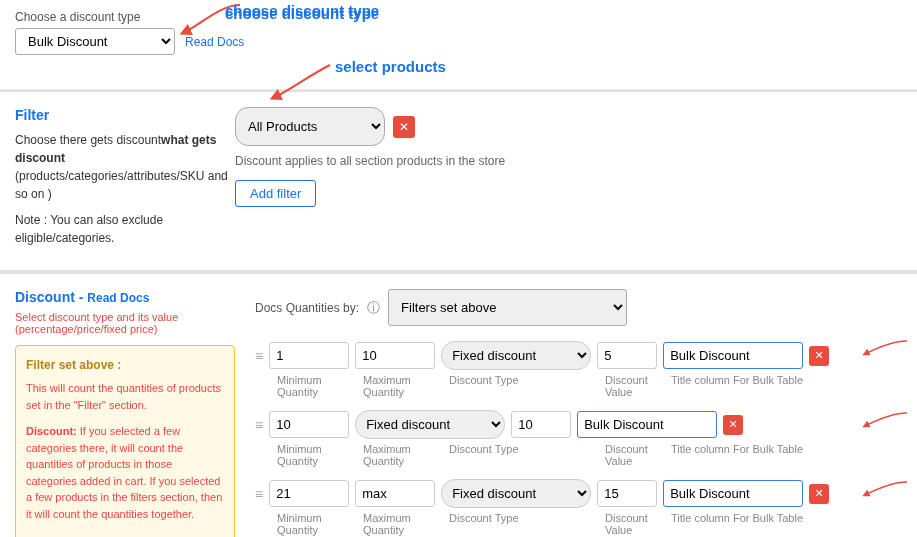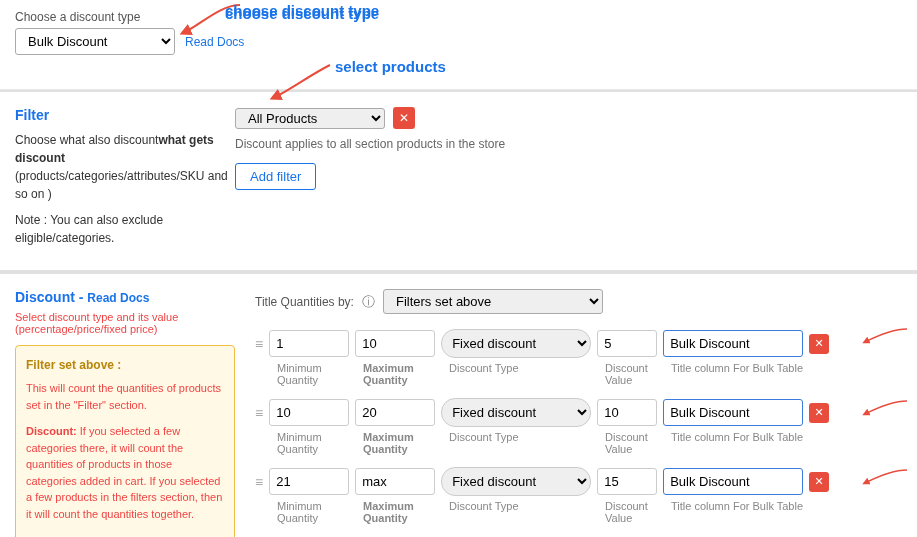--- a/index.html
+++ b/index.html
@@ -55,22 +55,22 @@
       flex: 1;
     }
     .filter-row {
       display: flex;
       align-items: center;
       gap: 8px;
       margin-bottom: 8px;
     }
     .filter-select {
       border: 1px solid #aaa;
-      border-radius: 3px;
-      padding: 1px 8px;
+      border-radius: 13px;
+      padding: 10px 8px;
       font-size: 13px;
       width: 150px;
     }
     .filter-x-btn {
       background: #e74c3c;
       color: #fff;
       border: none;
       border-radius: 3px;
       width: 22px;
       height: 22px;
@@ -146,23 +146,23 @@
       gap: 8px;
       margin-bottom: 15px;
     }
     .count-qty-label {
       font-size: 12px;
       color: #555;
     }
     .count-qty-select {
       border: 1px solid #aaa;
       border-radius: 3px;
-      padding: 3px 8px;
-      font-size: 13px;
-      width: 220px;
+      padding: 9px 8px;
+      font-size: 13px;
+      width: 239px;
     }
     .info-icon {
       color: #888;
       font-size: 13px;
       cursor: help;
     }
 
     
     .tier-row {
       display: flex;
@@ -223,21 +223,21 @@
       display: flex;
       gap: 6px;
       margin-bottom: 12px;
       padding-left: 22px;
     }
     .tier-label-item {
       font-size: 11px;
       color: #888;
     }
     .tier-label-item.qty { width: 80px; }
-    .tier-label-item.qty2 { width: 80px; font-weight: bold; }
+    .tier-label-item.qty2 { width: 80px; }
     .tier-label-item.type { width: 150px; }
     .tier-label-item.val { width: 60px; }
     .tier-label-item.title { width: 140px; }
 
     .section-separator {
       border: none;
       border-top: 2px solid #e0e0e0;
       margin: 0;
     }
 
@@ -289,21 +289,21 @@
     <path d="M 90,10 C 70,20 50,35 35,42" stroke="#e74c3c" stroke-width="2" fill="none" marker-end="url(#ah2)"></path>
   </svg>
 </div>
 
 <hr class="section-separator">
 
 <div class="filter-section">
   <div class="filter-left">
     <h3>Filter</h3>
     <p>
-      <span>Choose what also discount</span><strong>what gets discount</strong><br>
+      <span>Choose there gets discount</span><strong>what gets discount</strong><br>
       <span>(products/categories/attributes/SKU and so on )</span>
     </p>
     <p>Note : You can also exclude eligible/categories.</p>
   </div>
   <div class="filter-right">
     <div class="filter-row">
       <select class="filter-select">
         <option>All Products</option>
       </select>
       <button class="filter-x-btn">✕</button>
@@ -323,21 +323,21 @@
     <p>Select discount type and its value (percentage/price/fixed price)</p>
     <div class="yellow-box">
       <strong>Filter set above :</strong>
       <p style="margin-top:6px;">This will count the quantities of products set in the "Filter" section.</p>
       <p style="margin-top:6px;"><span class="example">Discount:</span> <span>If you selected a few categories there, it will count the quantities of products in those categories added in cart. If you selected a few products in the filters section, then it will count the quantities together.</span></p>
     </div>
   </div>
 
   <div class="discount-right">
     <div class="count-qty-row">
-      <span class="count-qty-label">Title Quantities by:</span>
+      <span class="count-qty-label">Docs Quantities by:</span>
       <span class="info-icon">ⓘ</span>
       <select class="count-qty-select">
         <option>Filters set above</option>
       </select>
     </div>
 
     <div style="position:relative;">
 
       <div class="tier-row" style="position:relative;">
         <span class="drag-handle">≡</span>
@@ -364,21 +364,20 @@
         <span class="tier-label-item qty">Minimum Quantity</span>
         <span class="tier-label-item qty2">Maximum Quantity</span>
         <span class="tier-label-item type">Discount Type</span>
         <span class="tier-label-item val">Discount Value</span>
         <span class="tier-label-item title">Title column For Bulk Table</span>
       </div>
 
       <div class="tier-row" style="position:relative;">
         <span class="drag-handle">≡</span>
         <input type="text" class="tier-input" value="10" style="">
-        <input type="text" class="tier-input" value="20" style="">
         <select class="tier-discount-select">
           <option>Fixed discount</option>
         </select>
         <input type="text" class="tier-value-input" value="10" style="">
         <input type="text" class="tier-title-input" value="Bulk Discount" style="">
         <button class="tier-x-btn">✕</button>
 
         <svg style="position:absolute; right:-15px; top:-2px; width:80px; height:25px;">
           <defs>
             <marker id="ah4" markerWidth="5" markerHeight="5" refX="3" refY="2.5" orient="auto">

